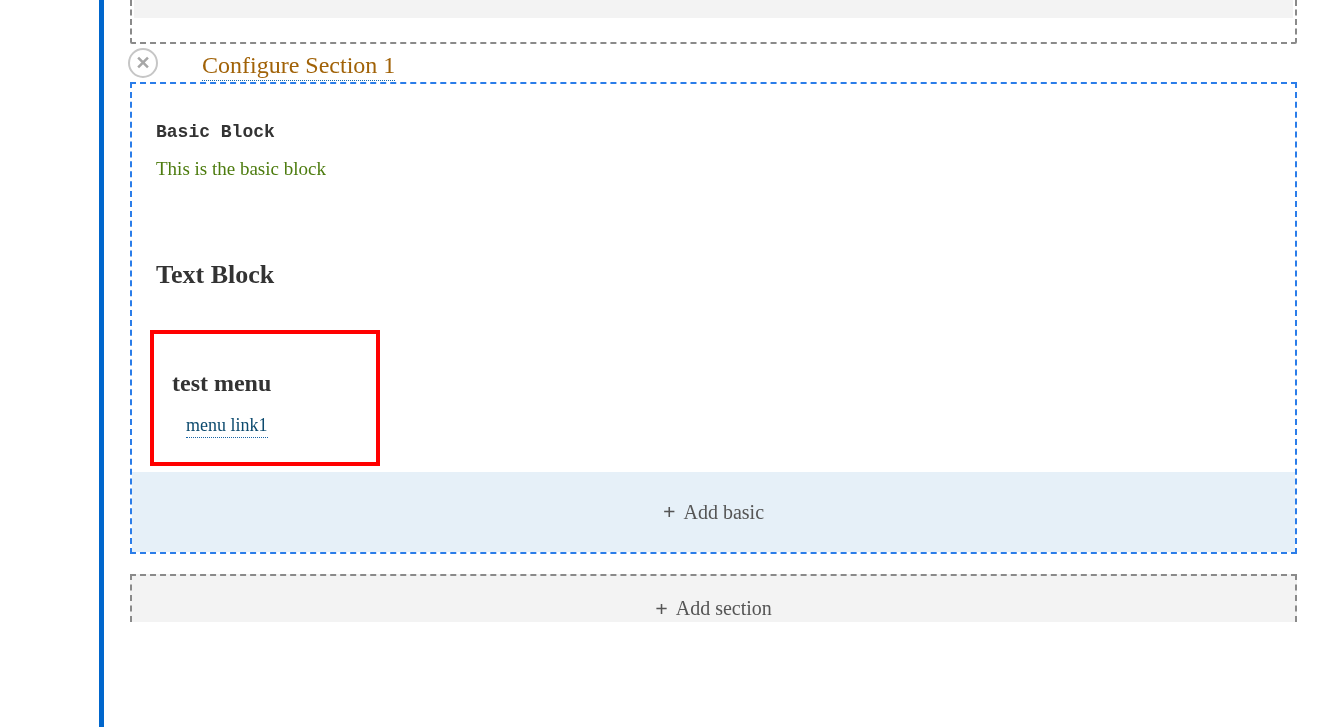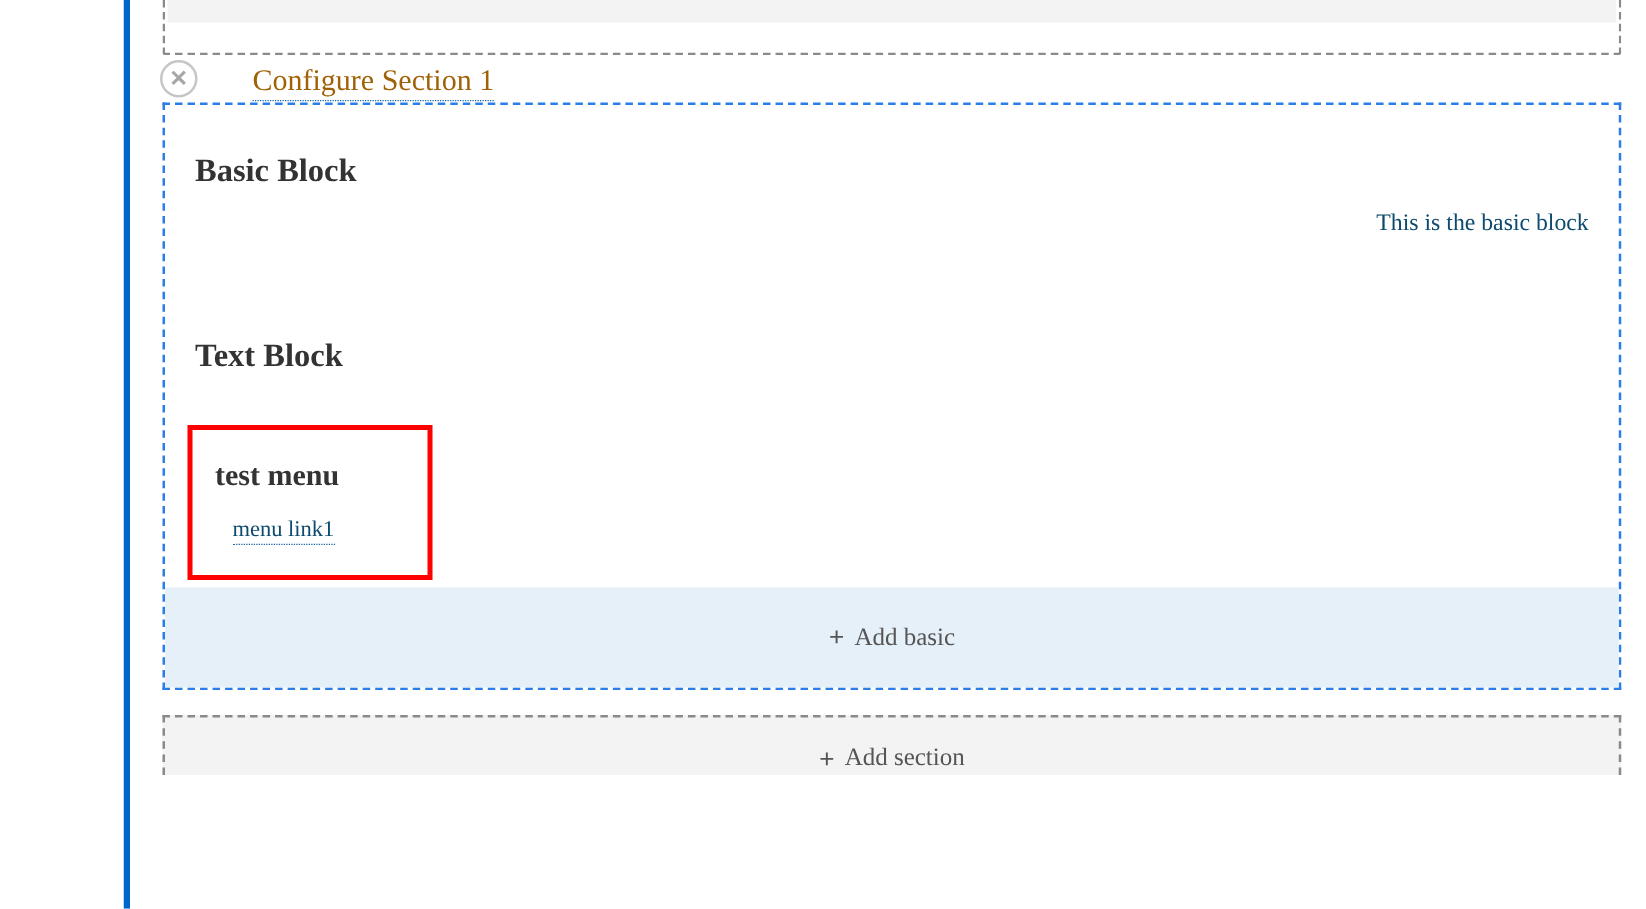--- a/index.html
+++ b/index.html
@@ -93,45 +93,44 @@
     margin-top: 0px;
     position: relative;
     padding: 0;
   }
 
   .section-inner {
     padding: 38px 24px 0 24px;
   }
 
   .block-title {
-    font-family: Liberation Serif, serif;
-    font-size: 26px;
+    font-family: Liberation Mono, monospace;
+    font-size: 18px;
     font-weight: 700;
     color: #333;
     margin: 0 0 16px 0;
   }
   .block-body {
     font-size: 19px;
-    color: #0c4a6e;
+    color: #4d7c0f;
     margin: 0 0 80px 0;
-    text-align: right;
   }
 
   .text-block-title {
     font-family: Georgia, serif;
     font-size: 26px;
     font-weight: 700;
     color: #333;
     margin: 12px 0 40px 0;
   }
 
   .highlight-box {
     border: 4px solid #ff0000;
-    width: 196px;
-    padding: 24px 18px 24px 18px;
+    width: 230px;
+    padding: 36px 18px 24px 18px;
     margin-left: -6px;
     margin-bottom: 6px;
   }
   .highlight-title {
     font-family: Georgia, serif;
     font-size: 24px;
     font-weight: 700;
     color: #333;
     margin: 0 0 18px 0;
   }

